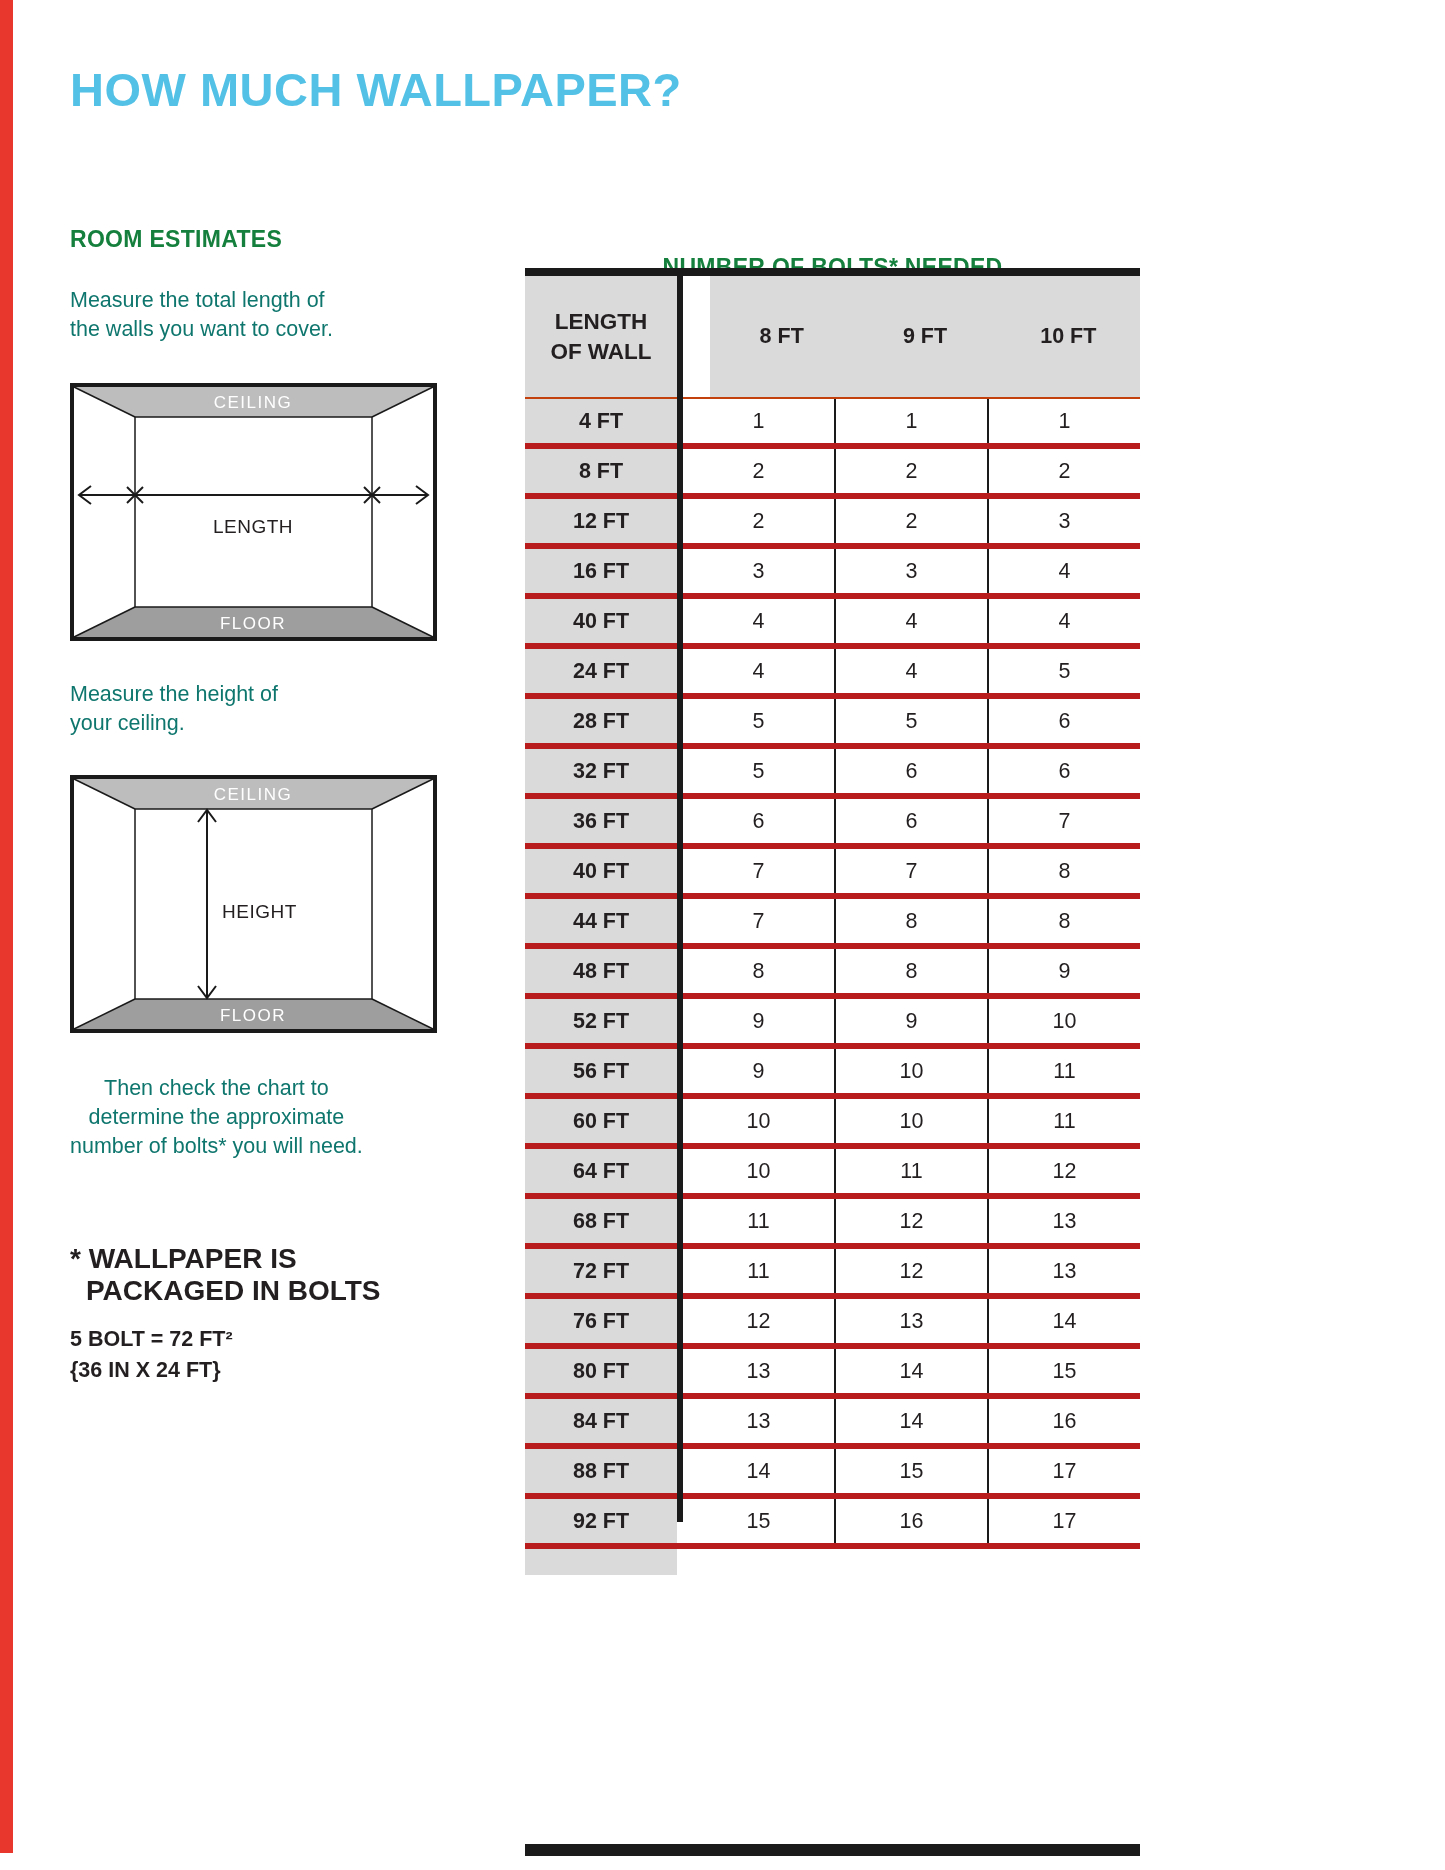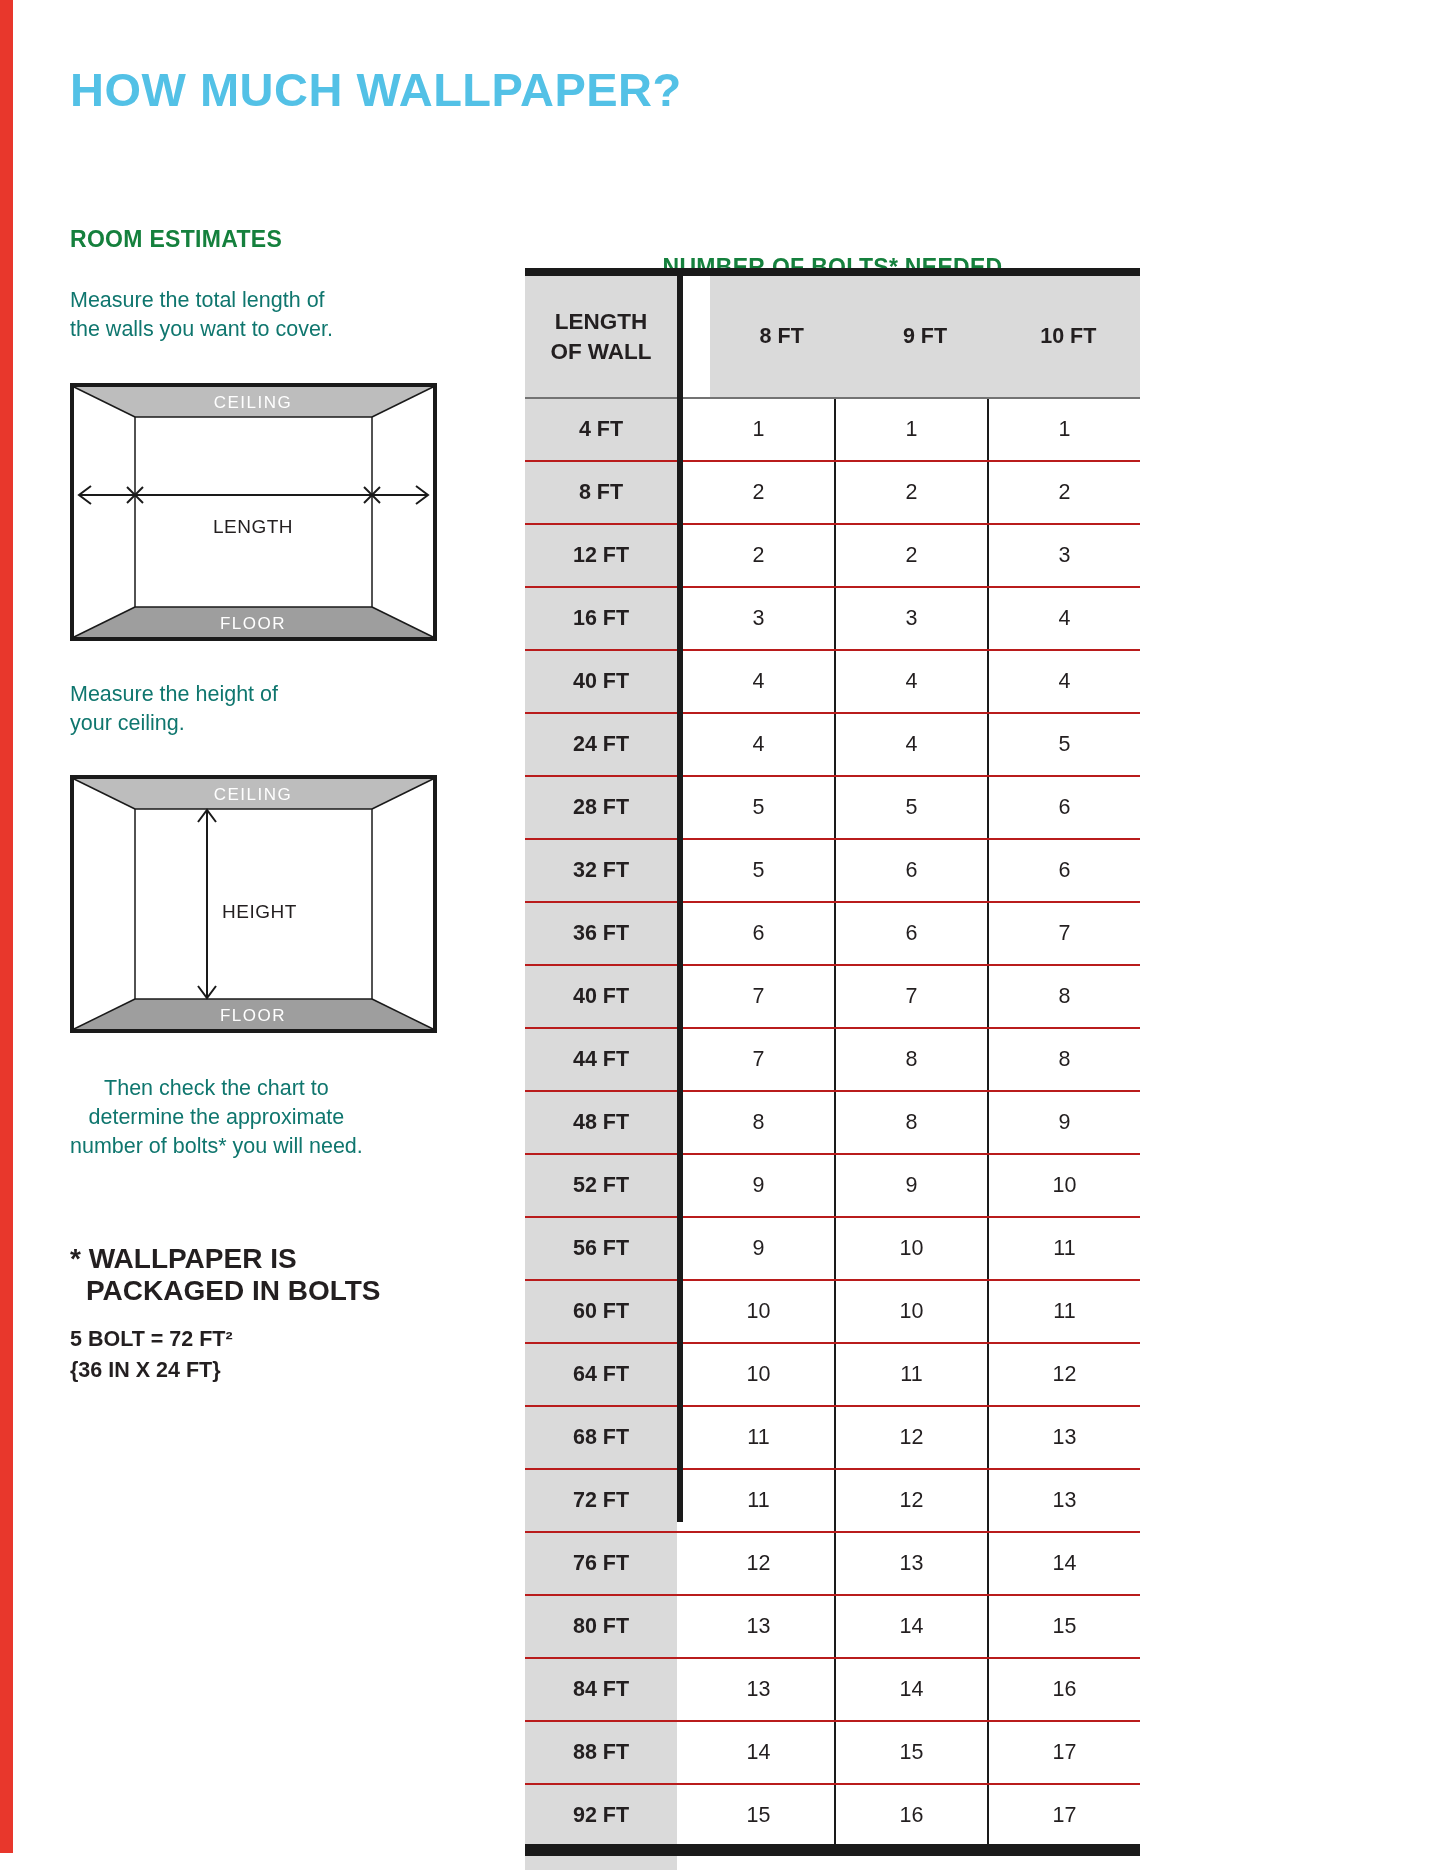--- a/index.html
+++ b/index.html
@@ -81,21 +81,21 @@
     background:#ffffff;
   }
   .t-toprule { height:8px; background:#1A1A1A; }
   .t-divider {
     position:absolute;
     left:152px; top:8px;
     width:6px; height:1246px;
     background:#1A1A1A;
     z-index:2;
   }
-  .t-header { display:flex; border-bottom:2px solid #737373; height:123px;gap:27px; }
+  .t-header { display:flex; border-bottom:2px solid #c2410c; height:123px;gap:27px; }
   .t-corner {
     width:152px; margin-right:6px;
     background:#DADADA;
     display:flex; align-items:center; justify-content:center;
     text-align:center;
     font-size:22.5px; font-weight:bold;
     line-height:1.3;
     padding:0 20px;
   }
   .t-headright { flex:1; display:flex; flex-direction:column; }
@@ -105,21 +105,21 @@
     border-bottom:2px solid #1A1A1A;
     display:flex; align-items:center; justify-content:center;
     font-size:23px; font-weight:bold;
   }
   .t-subrow { flex:1; display:flex; background:#DADADA; }
   .t-sub {
     flex:1;
     display:flex; align-items:center; justify-content:center;
     font-size:21.5px; font-weight:bold;
   }
-  .t-row { display:flex; height:63px; border-bottom:2px solid #b91c1c; }
+  .t-row { display:flex; height:50px; border-bottom:6px solid #b91c1c; }
   .t-cell { display:flex; align-items:center; justify-content:center; font-size:21.5px; }
   .t-label {
     width:152px; margin-right:6px;
     background:#DADADA;
     font-weight:bold;
   }
   .t-val { flex:1; background:#ffffff; }
   .t-colline { border-left:2px solid #1A1A1A; }
   .t-stub { width:152px; height:26px; background:#DADADA; }
   .bottom-bar {

